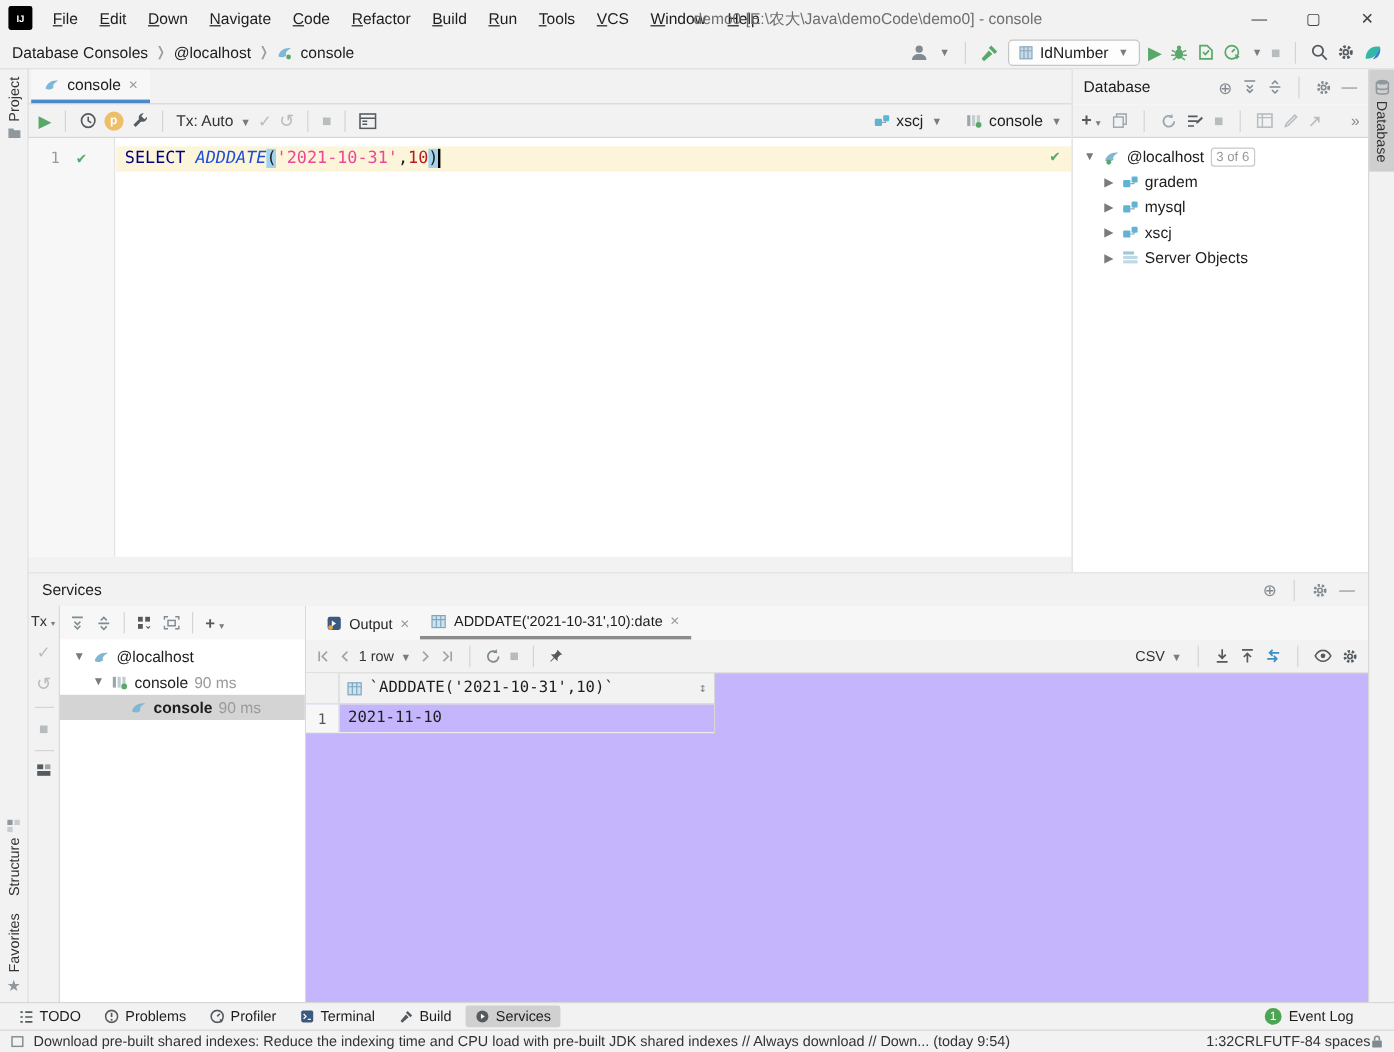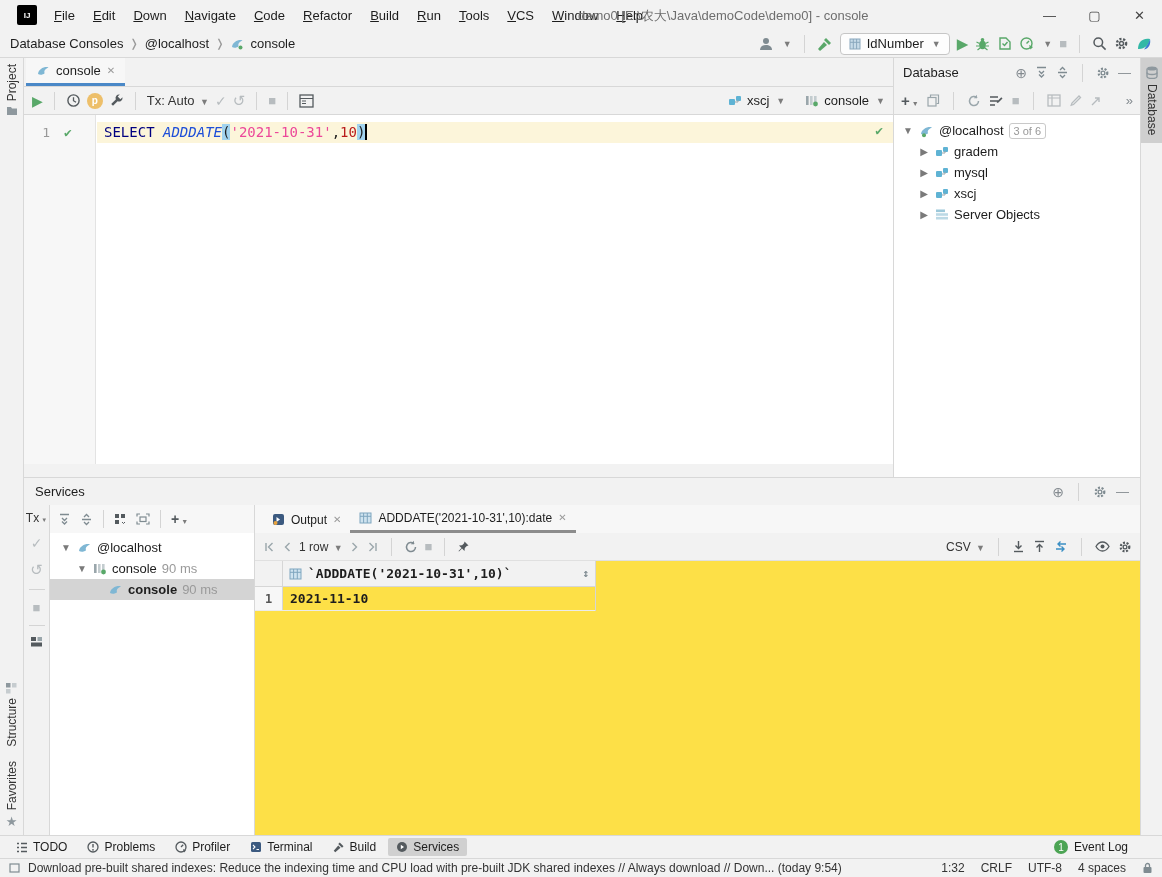--- a/index.html
+++ b/index.html
@@ -8,21 +8,21 @@
     width:1162px; height:877px; position:relative; overflow:hidden;
     font-family:"Liberation Sans", sans-serif; font-size:13px; color:#1d1d1d;
     background:#f2f2f2;
   }
   .i { display:inline-flex; align-items:center; justify-content:center; flex:none; }
   .sep-v { width:1px; height:18px; background:#d4d4d4; margin:0 5px; flex:none; }
   .chev { color:#7c7c7c; font-size:9px; margin-left:2px; }
 
   
   .titlebar { position:absolute; top:0; left:0; right:0; height:30px; display:flex; align-items:center; background:#f2f2f2; }
-  .logo { width:20px; height:20px; margin:0 8px 0 17px; background:#000; color:#fff; font-size:8px; font-weight:bold; display:flex; align-items:center; justify-content:center; border-radius:2px; }
+  .logo { width:20px; height:20px; margin:0 8px 0 7px; background:#000; color:#fff; font-size:8px; font-weight:bold; display:flex; align-items:center; justify-content:center; border-radius:2px; }
   .menus { display:flex; }
   .menu-item { display:inline-block; padding:6px 9px; cursor:default; }
   .menu-item::first-letter { text-decoration:underline; }
   .win-title { position:absolute; left:578px; top:7px; color:#6e6e6e; }
   .win-controls { position:absolute; right:0; top:0; display:flex; }
   .win-btn { width:45px; height:30px; display:flex; align-items:center; justify-content:center; color:#444; font-size:13px; }
 
   
   .toolbar2 { position:absolute; top:30px; left:0; right:0; height:28px; display:flex; align-items:center; border-bottom:1px solid #d8d8d8; background:#f2f2f2; padding:0 10px; }
   .crumb { display:flex; align-items:center; gap:6px; }
@@ -79,37 +79,37 @@
   .streecol { width:205px; display:flex; flex-direction:column; border-right:1px solid #d8d8d8; }
   .streetb { height:28px; display:flex; align-items:center; gap:9px; padding:0 8px; background:#f7f7f7; }
   .stree { flex:1; background:#fff; padding-top:4px; }
   .stree .trow.sel { background:#d4d4d4; }
   .sresults { flex:1; display:flex; flex-direction:column; min-width:0; }
   .stabs { height:28px; display:flex; align-items:flex-end; background:#f7f7f7; padding-left:8px; }
   .stab { display:flex; align-items:center; gap:6px; height:27px; padding:0 9px; font-size:12px; }
   .stab.sel { border-bottom:3px solid #8c8c8c; height:28px; }
   .rtoolbar { height:28px; display:flex; align-items:center; background:#f2f2f2; padding:0 8px; gap:7px; border-bottom:1px solid #e0e0e0; }
   .rtb-right { margin-left:auto; display:flex; align-items:center; gap:8px; }
-  .gridarea { flex:1; background:#fde047; font-family:"DejaVu Sans Mono", monospace; font-size:13px;font-weight:bold; }
+  .gridarea { flex:1; background:#c4b5fd; font-family:"DejaVu Sans Mono", monospace; font-size:13px; }
   .grid { width:341px; border-right:1px solid #d6d6d6; border-bottom:0; }
   .ghead { display:flex; height:26px; background:#f2f2f2; border-bottom:1px solid #d6d6d6; align-items:center; }
   .gnumh { width:28px; height:100%; border-right:1px solid #d6d6d6; background:#f2f2f2; }
   .gcolh { flex:1; display:flex; align-items:center; gap:6px; padding:0 6px; }
   .grow { display:flex; height:24px; align-items:center; border-bottom:1px solid #ebebeb; }
   .gnum { width:28px; text-align:center; color:#555; background:#f7f7f7; border-right:1px solid #d6d6d6; height:100%; display:flex; align-items:center; justify-content:center; font-size:12px; }
   .gval { flex:1; padding:0 7px; }
 
   
   .bottombar { position:absolute; left:0; right:0; bottom:19px; height:23px; background:#f2f2f2; border-top:1px solid #d8d8d8; display:flex; align-items:center; padding:0 8px; gap:4px; font-size:12px; }
   .bb-item { display:flex; align-items:center; gap:5px; padding:2px 8px; border-radius:2px; }
   .bb-item.sel { background:#d0d0d0; }
   .bb-right { margin-left:auto; display:flex; align-items:center; gap:6px; padding-right:26px; }
   .evt-badge { width:14px; height:14px; border-radius:50%; background:#4ca454; color:#fff; font-size:10px; display:flex; align-items:center; justify-content:center; }
   .statusbar { position:absolute; left:0; right:0; bottom:0; height:19px; background:#f2f2f2; border-top:1px solid #d8d8d8; display:flex; align-items:center; padding:0 9px; font-size:12px; color:#333; gap:8px; }
-  .sb-right { margin-left:auto; display:flex; align-items:center; gap:16px; color:#333; }
+  .sb-right { margin-left:auto; display:flex; align-items:center; color:#333; }
 
   .g-icon { color:#59a869; }
   .gray-icon { color:#848b90; }
   .dark-icon { color:#545a5e; }
   svg { flex:none; }
 </style>
 </head>
 <body>
 
 <div class="titlebar">

